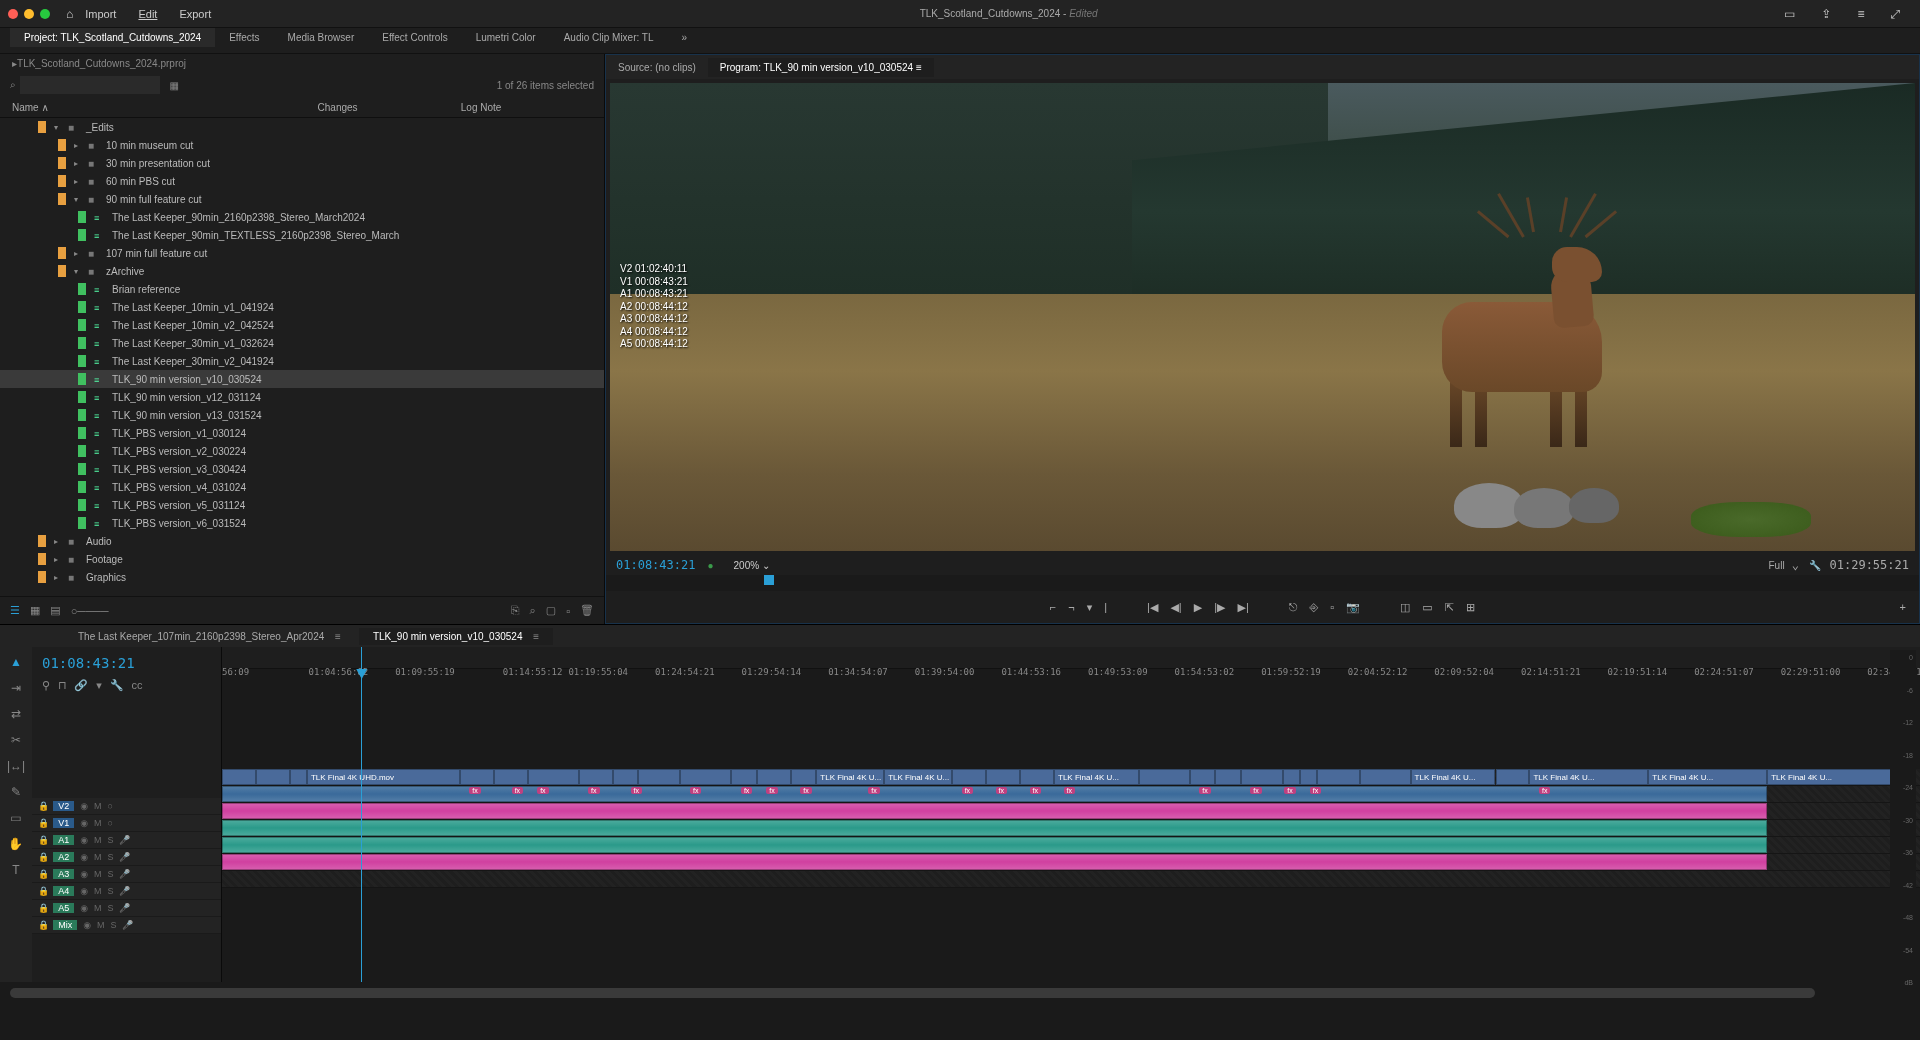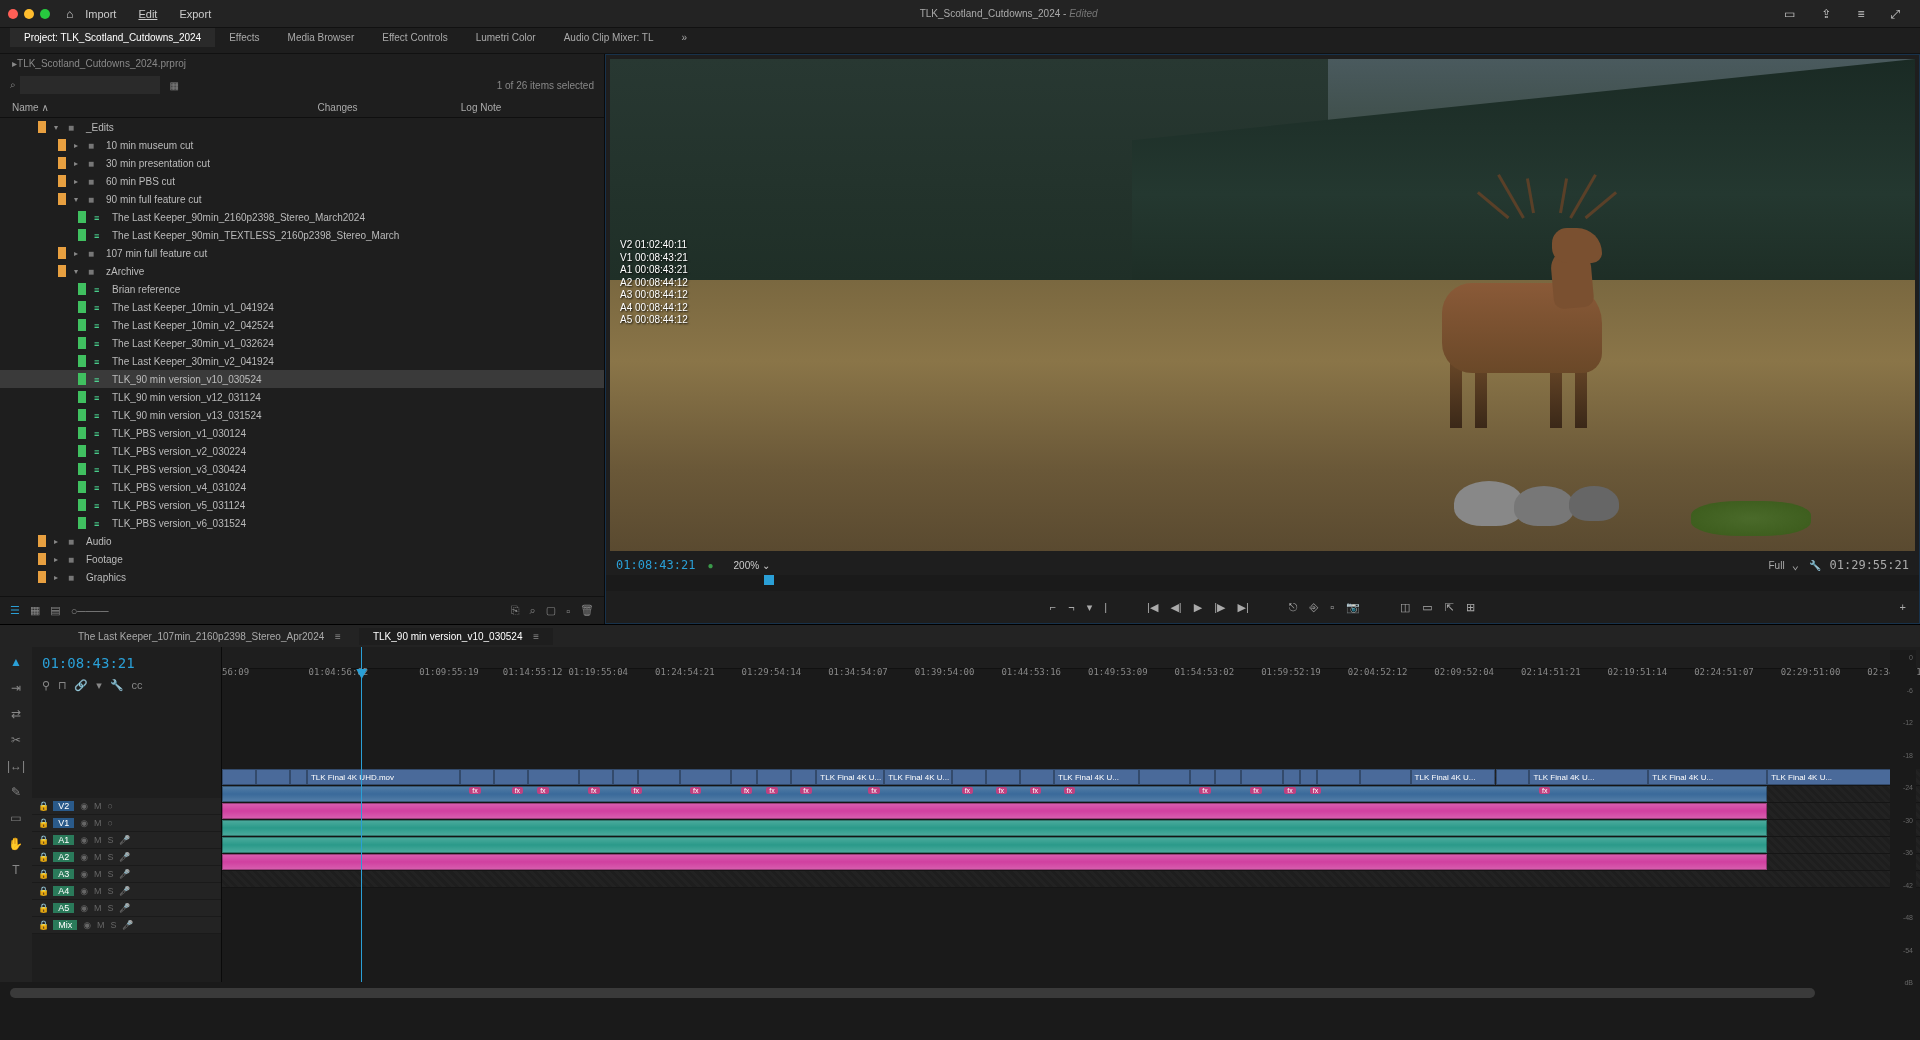--- a/index.html
+++ b/index.html
@@ -315,20 +315,24 @@
       <span style="flex:1"></span>
       <span class="picon">⎘</span>
       <span class="picon">⌕</span>
       <span class="picon">▢</span>
       <span class="picon">▫</span>
       <span class="picon">🗑</span>
     </div>
   </div>
 
   <div class="program-panel">
+    <div class="prog-tabs">
+      <div class="prog-tab">Source: (no clips)</div>
+      <div class="prog-tab on"><span>Program: TLK_90 min version_v10_030524</span> <span>≡</span></div>
+    </div>
     <div class="prog-video">
       <div class="deer-scene">
         <div class="sky"></div>
           <div class="treeline2"></div>
           <div class="treeline"></div>
           <div class="grass"></div>
         <div class="moss"></div>
         <div class="rocks">
             <div class="rock r1"></div>
             <div class="rock r2"></div>
@@ -489,21 +493,21 @@
             <span class="th-toggle">M</span>
             <span class="th-toggle">S</span>
             <span class="th-toggle">🎤</span>
           </div>
         </div>
     </div>
     <div class="tl-tracks">
       <div class="ruler" id="ruler">
           <span class="ruler-tick" style="left: 0%;">56:09</span>
           <span class="ruler-tick" style="left: 5.1%;">01:04:56:02</span>
-          <span class="ruler-tick" style="left: 10.2%; margin-left: 24px;">01:09:55:19</span>
+          <span class="ruler-tick" style="left: 10.2%;">01:09:55:19</span>
           <span class="ruler-tick" style="left: 15.3%; padding-left: 21px;">01:14:55:12</span>
           <span class="ruler-tick" style="left: 20.4%;">01:19:55:04</span>
           <span class="ruler-tick" style="left: 25.5%;">01:24:54:21</span>
           <span class="ruler-tick" style="left: 30.6%;">01:29:54:14</span>
           <span class="ruler-tick" style="left: 35.7%;">01:34:54:07</span>
           <span class="ruler-tick" style="left: 40.8%;">01:39:54:00</span>
           <span class="ruler-tick" style="left: 45.9%;">01:44:53:16</span>
           <span class="ruler-tick" style="left: 51%;">01:49:53:09</span>
           <span class="ruler-tick" style="left: 56.1%;">01:54:53:02</span>
           <span class="ruler-tick" style="left: 61.2%;">01:59:52:19</span>

